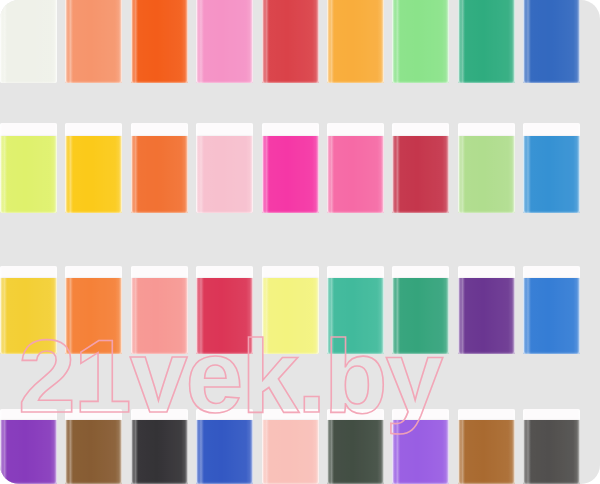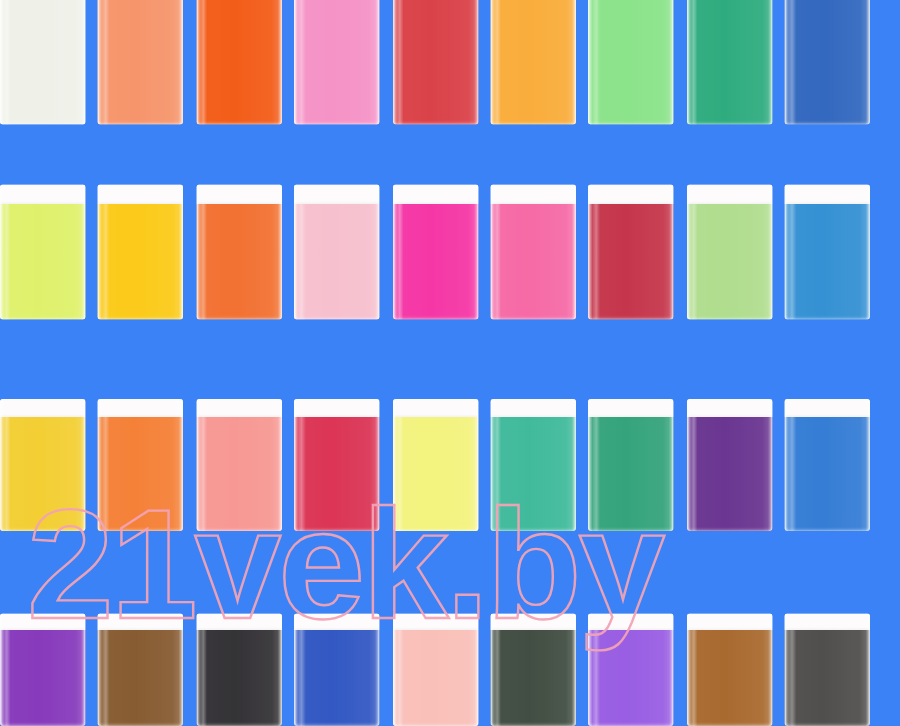--- a/index.html
+++ b/index.html
@@ -8,22 +8,23 @@
     padding: 0;
     background: #ffffff;
   }
   body {
     font-family: "Liberation Sans", sans-serif;
   }
   #stage {
     position: relative;
     width: 600px;
     height: 484px;
-    background: #3b82f6;
+    background: #e5e5e5;
     overflow: hidden;
+    border-radius: 19px;
   }
   .row {
     position: absolute;
     left: 0;
     width: 600px;
   }
   .packet {
     position: absolute;
     top: 0;
     overflow: hidden;

